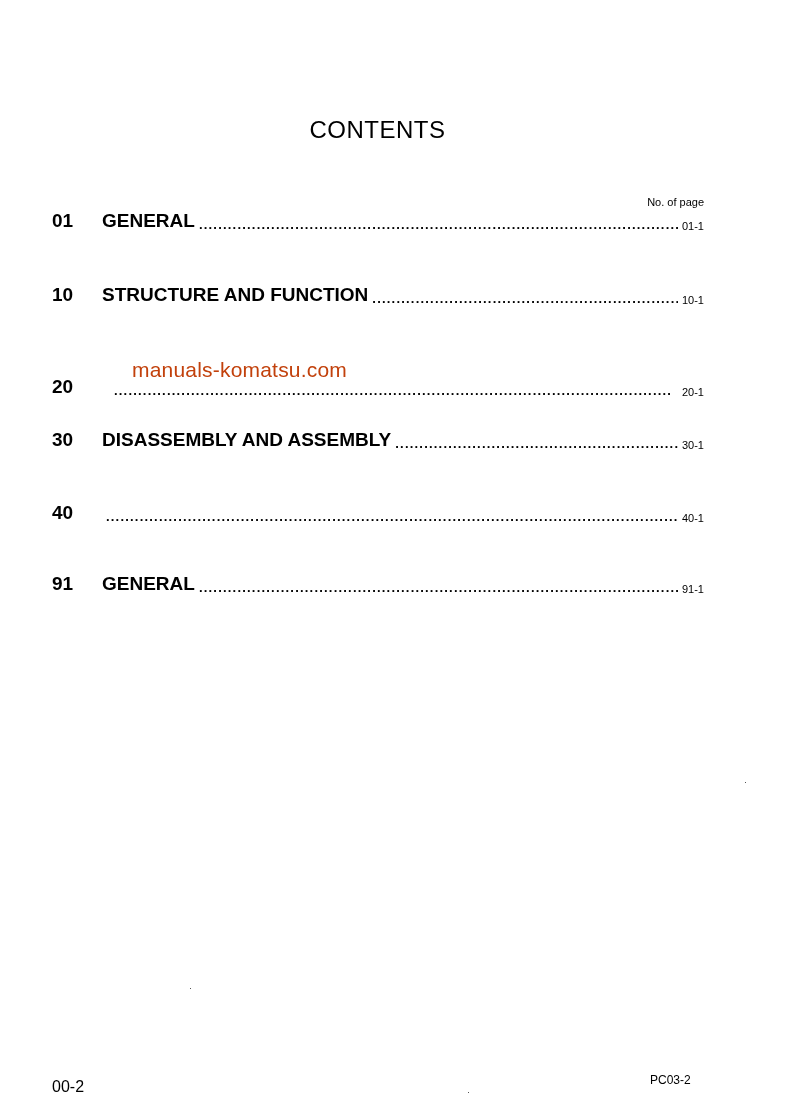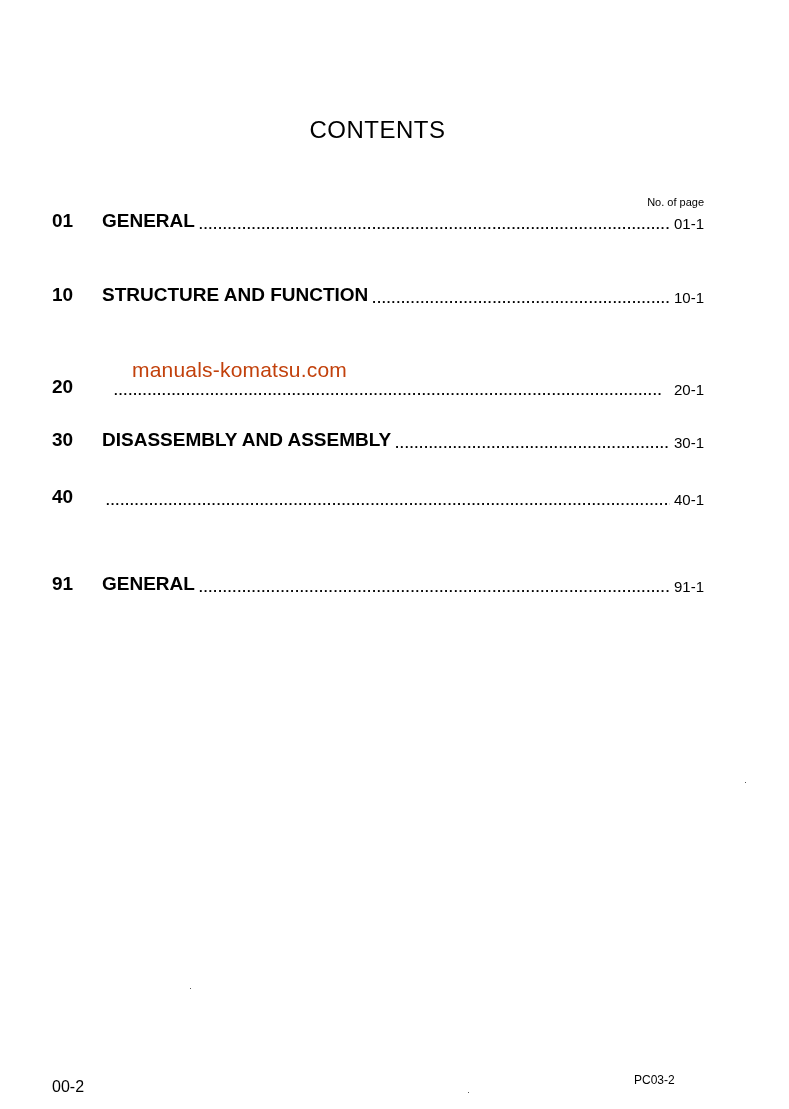--- a/index.html
+++ b/index.html
@@ -4,24 +4,24 @@
   <style>
     html, body { margin: 0; padding: 0; background: #ffffff; }
     body { width: 789px; height: 1109px; position: relative; overflow: hidden; font-family: "Liberation Sans", sans-serif; color: #000; }
     .title { position: absolute; top: 116px; left: 0; width: 755px; text-align: center; font-weight: normal; font-size: 24px; letter-spacing: 0.5px; }
     .nop { position: absolute; top: 196px; left: 620px; width: 84px; text-align: right; font-size: 11px; }
     .row { position: absolute; left: 52px; width: 652px; height: 24px; display: flex; align-items: flex-end; }
     .num { width: 50px; font-weight: bold; font-size: 19px; }
     .label { font-weight: bold; font-size: 19px; white-space: nowrap; }
     .dots { flex: 1; overflow: hidden; white-space: nowrap; font-size: 13px; letter-spacing: 1.2px; margin: 0 4px 0 4px; font-weight: bold; }
     .dots::after { content: "........................................................................................................................................................"; }
-    .page { font-size: 15px; white-space: nowrap; }
+    .page { font-size: 11px; white-space: nowrap; }
     .watermark { position: absolute; top: 358px; left: 132px; font-size: 21px; color: #c2410c; letter-spacing: 0.2px; }
     .footer-left { position: absolute; top: 1078px; left: 52px; font-size: 16px; }
-    .footer-right { position: absolute; top: 1073px; left: 634px; font-size: 12px; }
+    .footer-right { position: absolute; top: 1073px; left: 650px; font-size: 12px; }
     .speck { position: absolute; width: 1px; height: 1px; background: #555; }
   </style>
 </head>
 <body>
 
 <div class="title">CONTENTS</div>
 <div class="nop">No. of page</div>
 
 <div class="row" style="top:208px;">
   <span class="num">01</span>
@@ -45,21 +45,21 @@
 
 <div class="watermark">manuals-komatsu.com</div>
 
 <div class="row" style="top:427px;">
   <span class="num">30</span>
   <span class="label">DISASSEMBLY AND ASSEMBLY</span>
   <span class="dots"></span>
   <span class="page">30-1</span>
 </div>
 
-<div class="row" style="top:484px;">
+<div class="row" style="top:500px;">
   <span class="num">40</span>
   <span class="dots"></span>
   <span class="page">40-1</span>
 </div>
 
 <div class="row" style="top:571px;">
   <span class="num">91</span>
   <span class="label">GENERAL</span>
   <span class="dots"></span>
   <span class="page">91-1</span>

